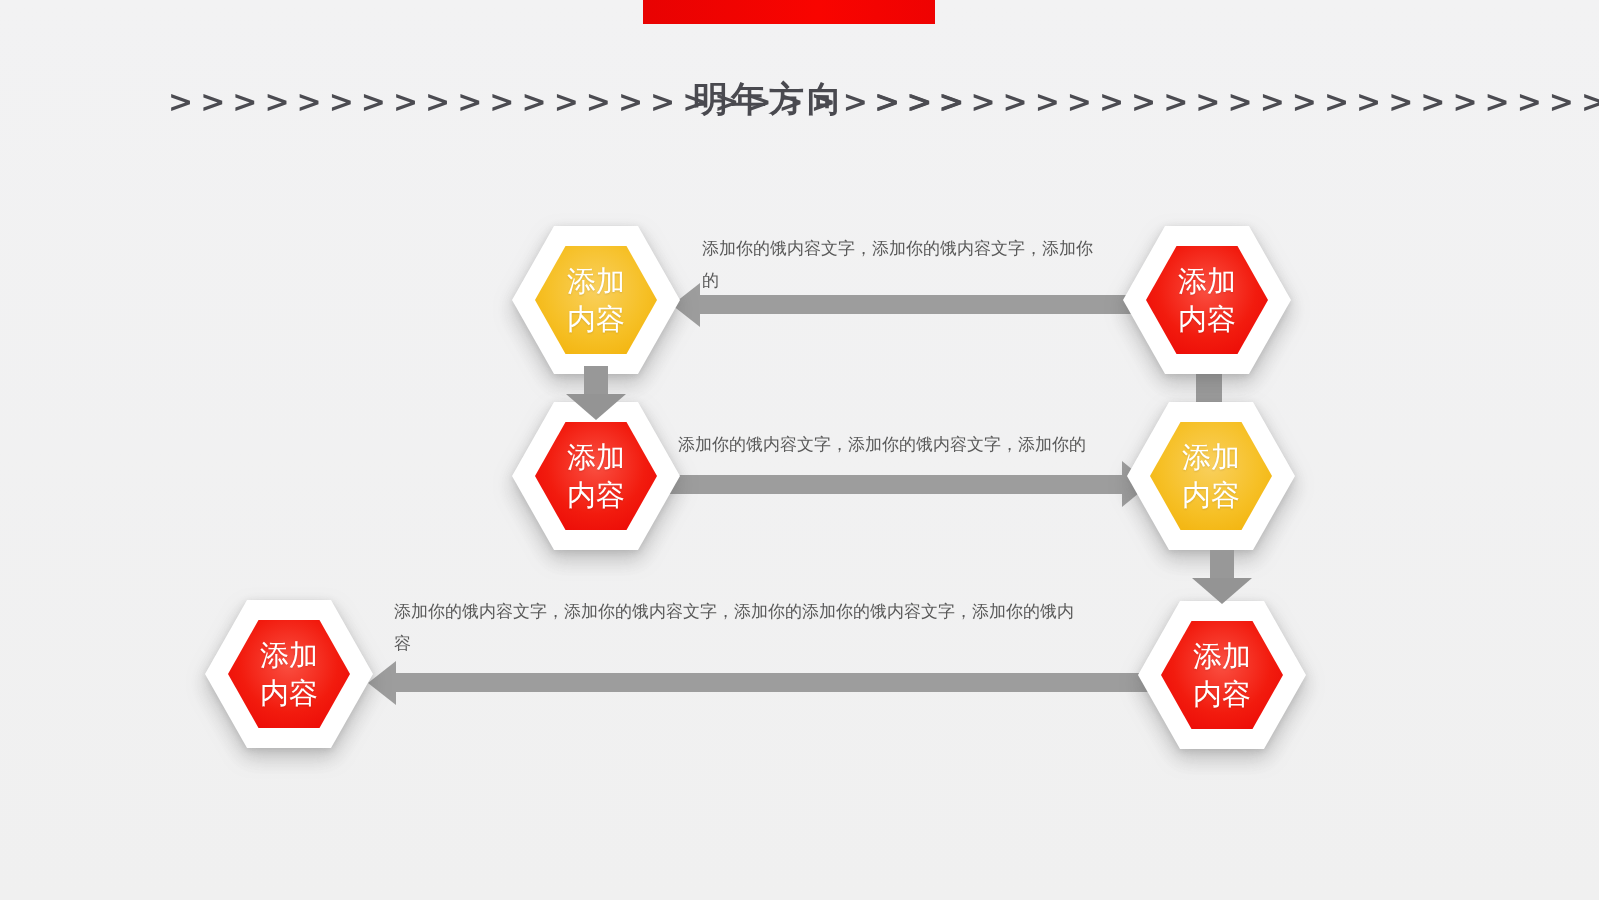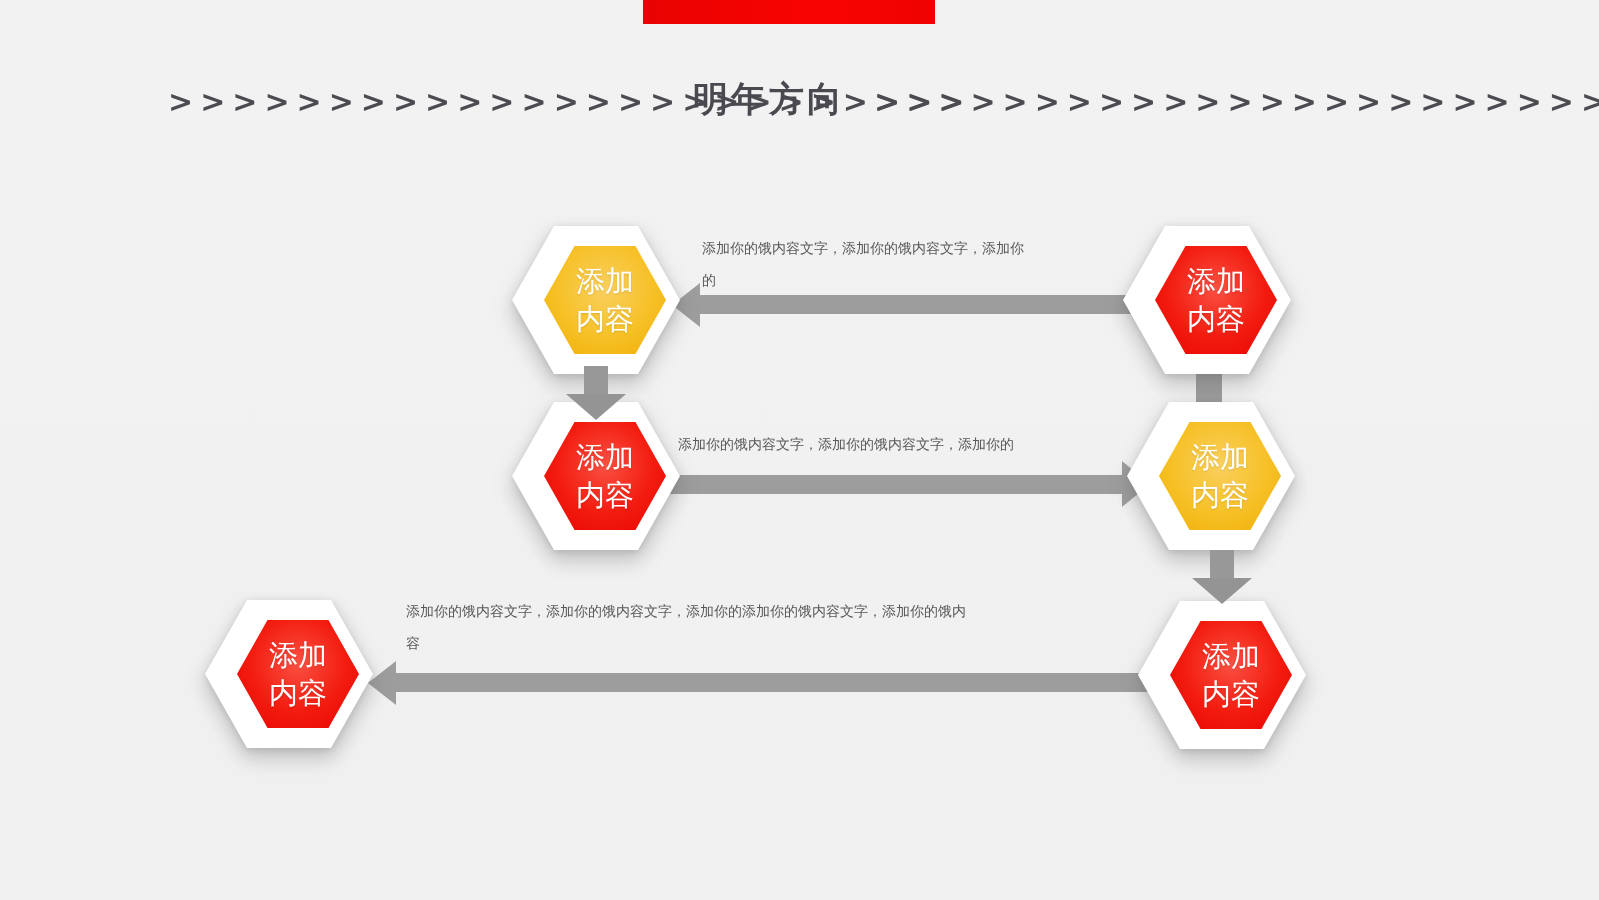--- a/index.html
+++ b/index.html
@@ -45,35 +45,35 @@
   .hex {
     width: 168px; height: 148px; z-index: 2;
     filter: drop-shadow(0 9px 10px rgba(90,90,90,0.30)) drop-shadow(0 2px 3px rgba(120,120,120,0.25));
   }
   .hex-outer {
     width: 168px; height: 148px; background: #fff;
     clip-path: polygon(25% 0%, 75% 0%, 100% 50%, 75% 100%, 25% 100%, 0% 50%);
     position: relative;
   }
   .hex-inner {
-    position: absolute; left: 32px; top: 20px; width: 122px; height: 108px;
+    position: absolute; left: 23px; top: 20px; width: 122px; height: 108px;
     clip-path: polygon(25% 0%, 75% 0%, 100% 50%, 75% 100%, 25% 100%, 0% 50%);
     display: flex; flex-direction: column; align-items: center; justify-content: center;
   }
   .hex-inner.red    { background: radial-gradient(circle at 50% 40%, #fa5042 0%, #f21b0e 55%, #e90303 100%); }
   .hex-inner.yellow { background: radial-gradient(circle at 50% 40%, #f9d express05e 0%, #f6c026 55%, #f1ae02 100%); }
   .hex-inner.yellow { background: radial-gradient(circle at 50% 40%, #f9d05e 0%, #f6c026 55%, #f1ae02 100%); }
   .hex-label {
     color: #ffffff; font-size: 29px; line-height: 38px; text-align: center;
     text-shadow: 0 1px 2px rgba(0,0,0,0.12); white-space: nowrap;
   }
 
   
   .caption {
-    font-size: 14px; line-height: 32px; color: #595959; z-index: 4; font-family: Liberation Mono, monospace;
+    font-size: 17px; line-height: 32px; color: #595959; z-index: 4;
   }
 
   
   .n1 { left: 512px;  top: 226px; }
   .n2 { left: 1123px; top: 226px; }
   .n3 { left: 512px;  top: 402px; }
   .n4 { left: 1127px; top: 402px; }
   .n5 { left: 205px;  top: 600px; }
   .n6 { left: 1138px; top: 601px; }
 </style>
@@ -159,16 +159,16 @@
 
 <div class="abs caption" style="left:702px; top:233px; width:470px;">
   <div>添加你的饿内容文字，添加你的饿内容文字，添加你</div>
   <div>的</div>
 </div>
 
 <div class="abs caption" style="left:678px; top:429px; width:470px;">
   <div>添加你的饿内容文字，添加你的饿内容文字，添加你的</div>
 </div>
 
-<div class="abs caption" style="left:406px; top:596px; width:775px;">
+<div class="abs caption" style="left:394px; top:596px; width:775px;">
   <div>添加你的饿内容文字，添加你的饿内容文字，添加你的添加你的饿内容文字，添加你的饿内</div>
   <div>容</div>
 </div>
 
 </body></html>

